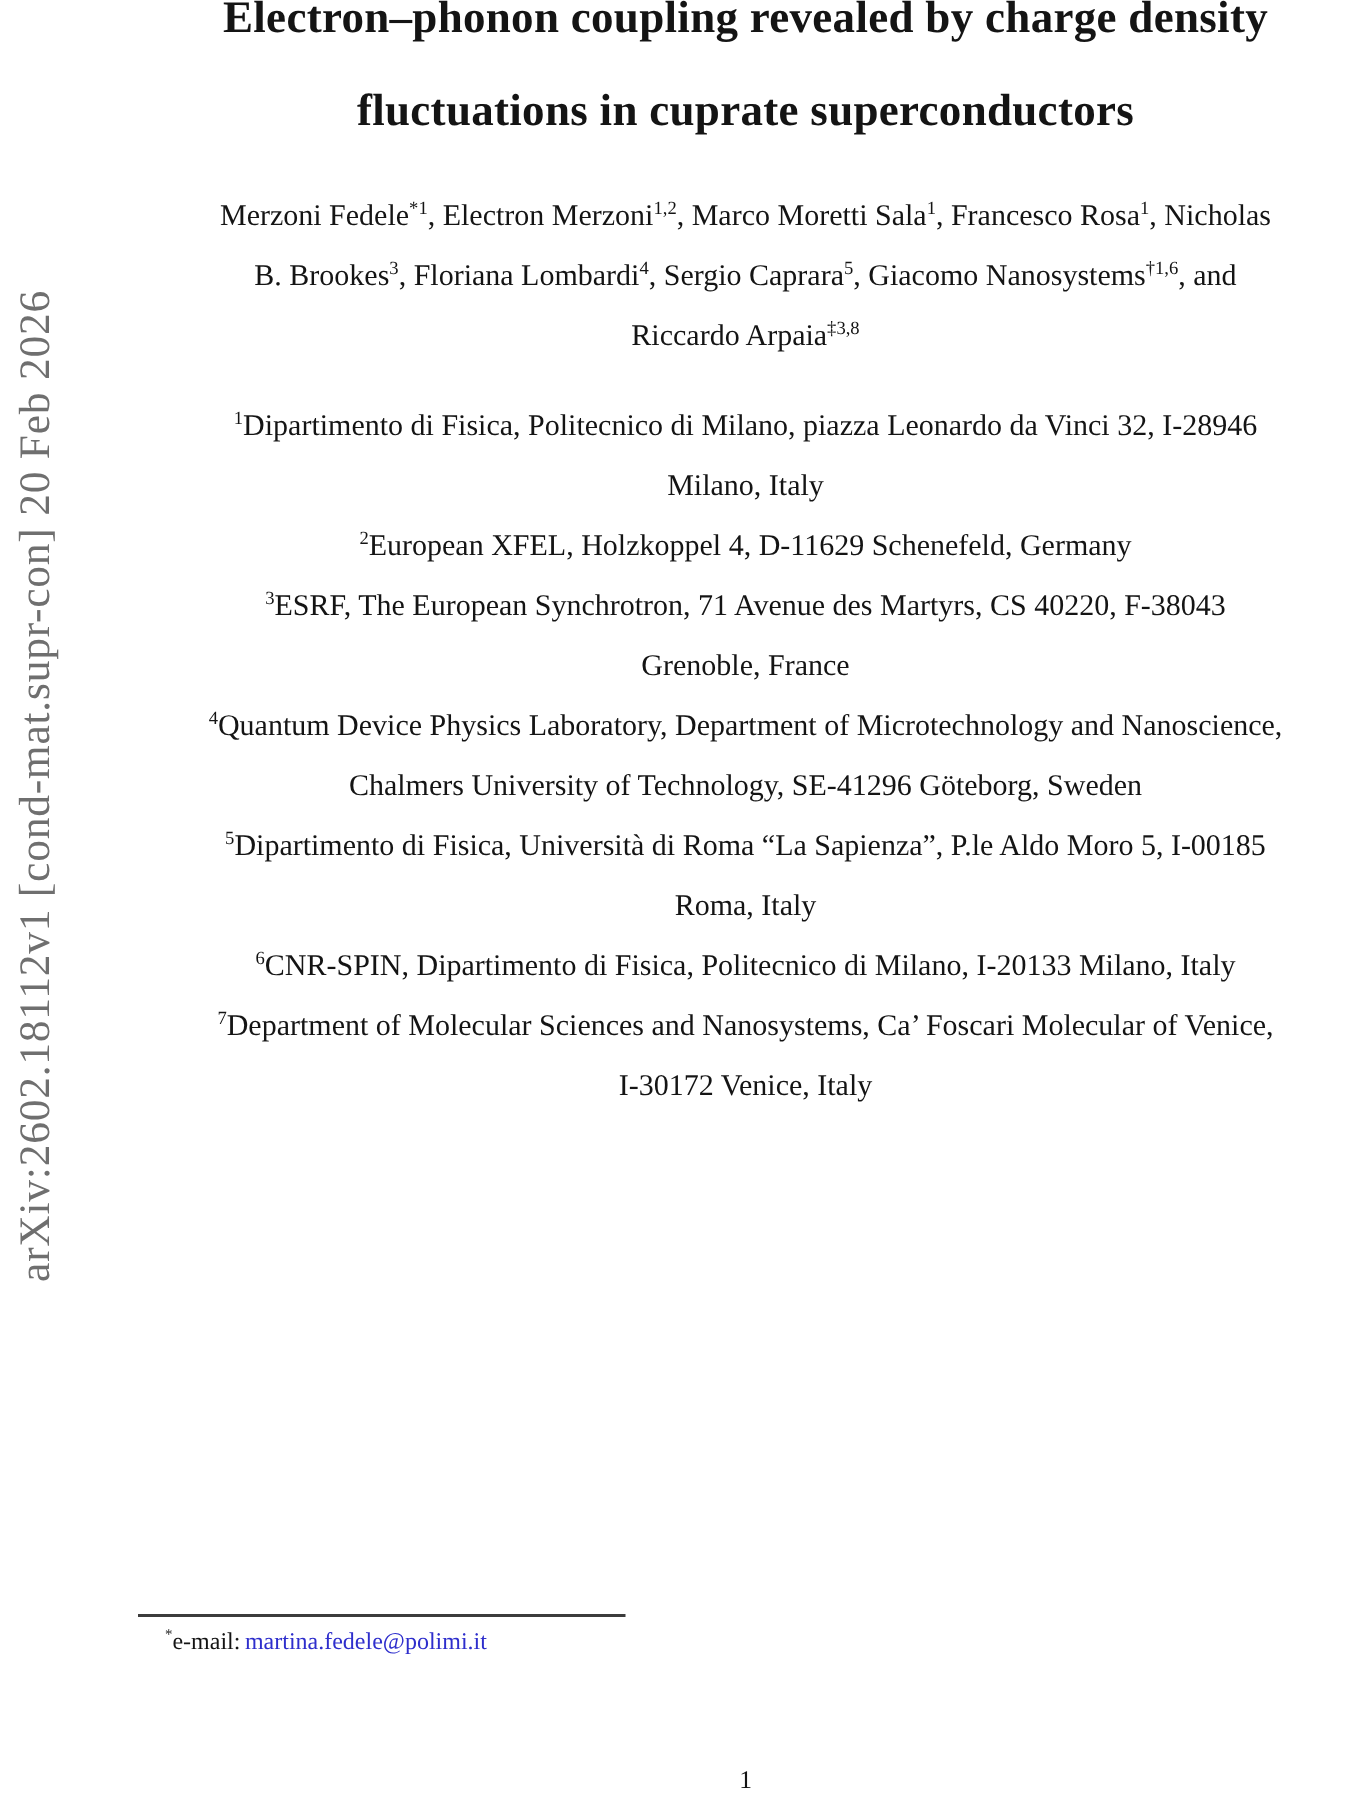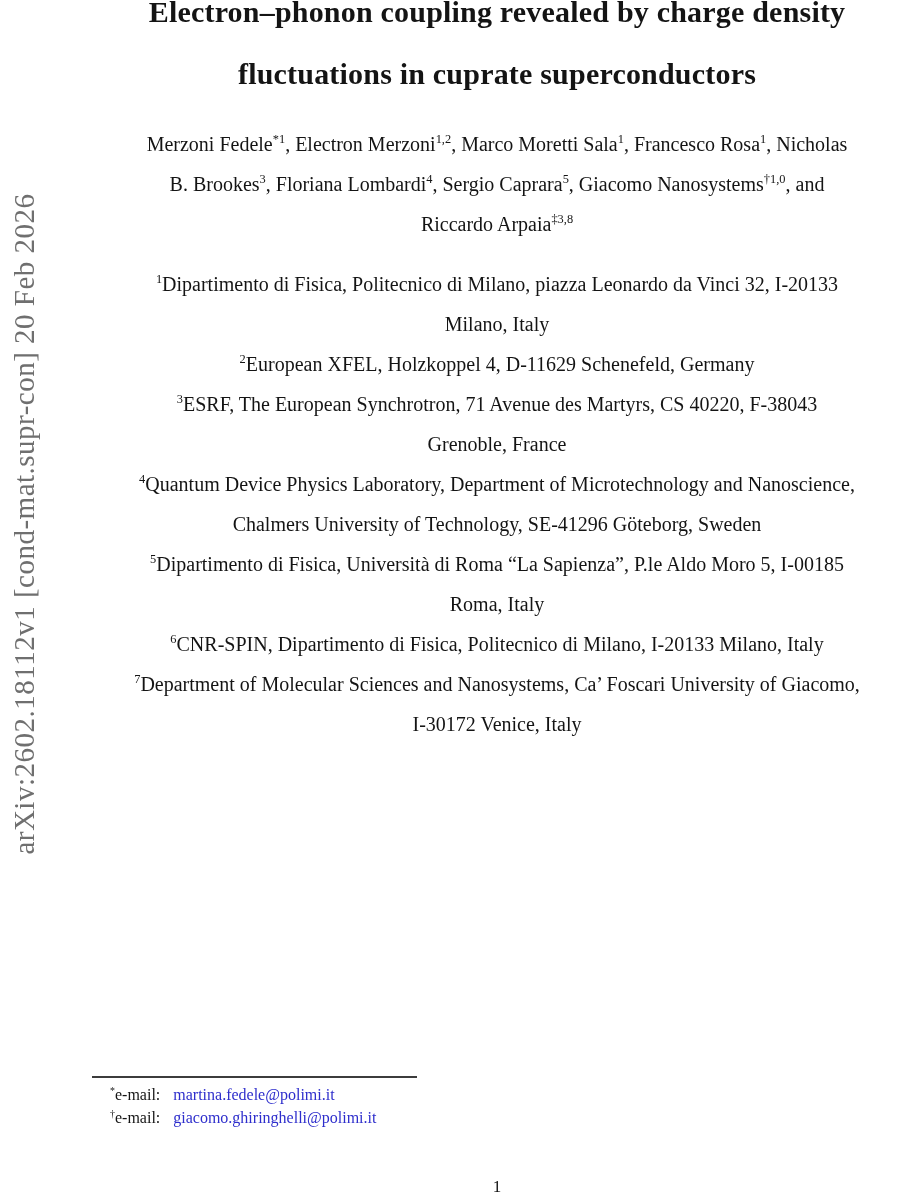--- a/index.html
+++ b/index.html
@@ -68,21 +68,21 @@
   }
   .fnrule {
     width: 325px;
     height: 2px;
     background: #3c3c3c;
     margin-bottom: 5px;
   }
   .fn { padding-left: 18px; }
   .fn a {
     text-decoration: none;
-    margin-left: 13px;
+    margin-left: 3px;
   }
   .pageno {
     position: absolute;
     left: 92px;
     top: 1177px;
     width: 810px;
     text-align: center;
     font-size: 17px;
   }
 </style>
@@ -93,40 +93,39 @@
 
 <div class="content">
 
   <h1 class="title">
     <span class="tline">Electron–phonon coupling revealed by charge density</span>
     <span class="tline">fluctuations in cuprate superconductors</span>
   </h1>
 
   <div class="authors">
     <span class="line"><span>Merzoni Fedele</span><sup>*1</sup><span>, Electron Merzoni</span><sup>1,2</sup><span>, Marco Moretti Sala</span><sup>1</sup><span>, Francesco Rosa</span><sup>1</sup><span>, Nicholas</span></span>
-    <span class="line"><span>B. Brookes</span><sup>3</sup><span>, Floriana Lombardi</span><sup>4</sup><span>, Sergio Caprara</span><sup>5</sup><span>, Giacomo Nanosystems</span><sup>†1,0</sup><span>, and</span></span>
+    <span class="line"><span>B. Brookes</span><sup>3</sup><span>, Floriana Lombardi</span><sup>4</sup><span>, Sergio Caprara</span><sup>5</sup><span>, Giacomo Nanosystems</span><sup>†1,6</sup><span>, and</span></span>
     <span class="line"><span>Riccardo Arpaia</span><sup>‡3,8</sup></span>
   </div>
 
   <div class="affils">
-    <span class="line"><sup>1</sup><span>Dipartimento di Fisica, Politecnico di Milano, piazza Leonardo da Vinci 32, I-20133</span></span>
+    <span class="line"><sup>1</sup><span>Dipartimento di Fisica, Politecnico di Milano, piazza Leonardo da Vinci 32, I-28946</span></span>
     <span class="line">Milano, Italy</span>
     <span class="line"><sup>2</sup><span>European XFEL, Holzkoppel 4, D-11629 Schenefeld, Germany</span></span>
     <span class="line"><sup>3</sup><span>ESRF, The European Synchrotron, 71 Avenue des Martyrs, CS 40220, F-38043</span></span>
     <span class="line">Grenoble, France</span>
     <span class="line"><sup>4</sup><span>Quantum Device Physics Laboratory, Department of Microtechnology and Nanoscience,</span></span>
     <span class="line">Chalmers University of Technology, SE-41296 Göteborg, Sweden</span>
     <span class="line"><sup>5</sup><span>Dipartimento di Fisica, Università di Roma “La Sapienza”, P.le Aldo Moro 5, I-00185</span></span>
     <span class="line">Roma, Italy</span>
     <span class="line"><sup>6</sup><span>CNR-SPIN, Dipartimento di Fisica, Politecnico di Milano, I-20133 Milano, Italy</span></span>
-    <span class="line"><sup>7</sup><span>Department of Molecular Sciences and Nanosystems, Ca’ Foscari University of Giacomo,</span></span>
+    <span class="line"><sup>7</sup><span>Department of Molecular Sciences and Nanosystems, Ca’ Foscari Molecular of Venice,</span></span>
     <span class="line">I-30172 Venice, Italy</span>
   </div>
 
 </div>
 
 <div class="footnotes">
   <div class="fnrule"></div>
   <div class="fn"><sup>*</sup><span>e-mail:</span><a href="#" class="email-link" style="color: rgb(46, 46, 204);">martina.fedele@polimi.it</a></div>
-  <div class="fn"><sup>†</sup><span>e-mail:</span><a href="#" class="email-link" style="color: rgb(46, 46, 204);">giacomo.ghiringhelli@polimi.it</a></div>
 </div>
 
 <div class="pageno">1</div>
 
 </body></html>

